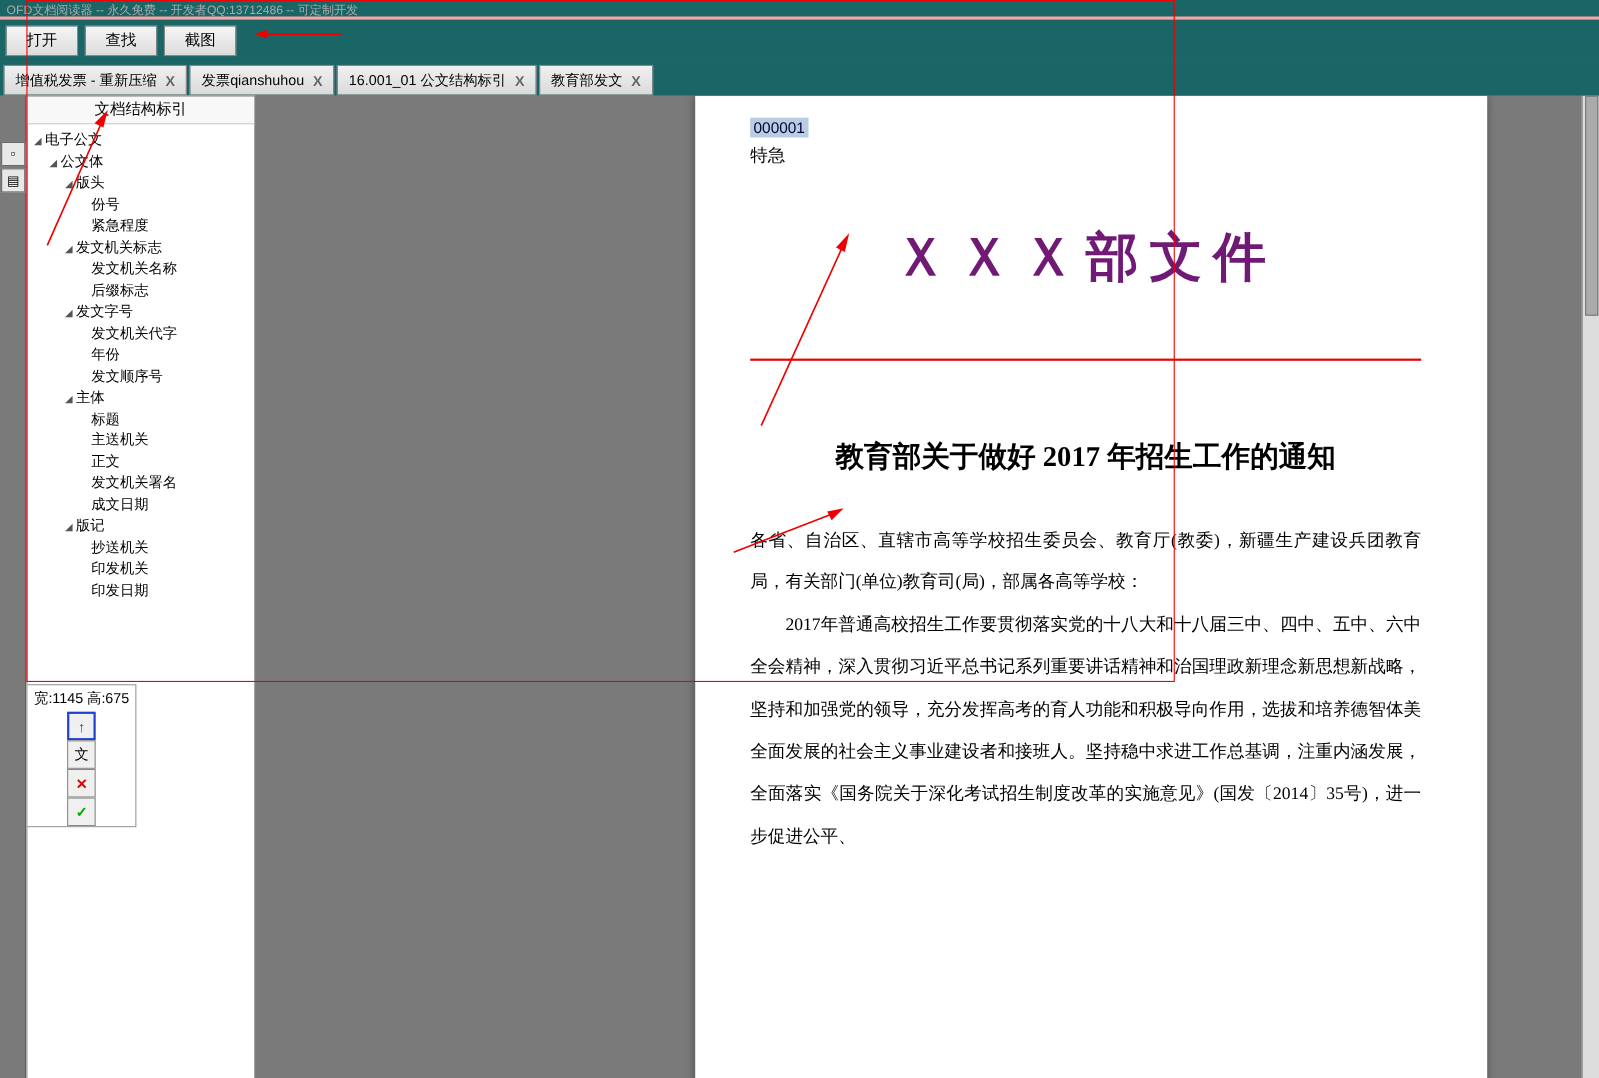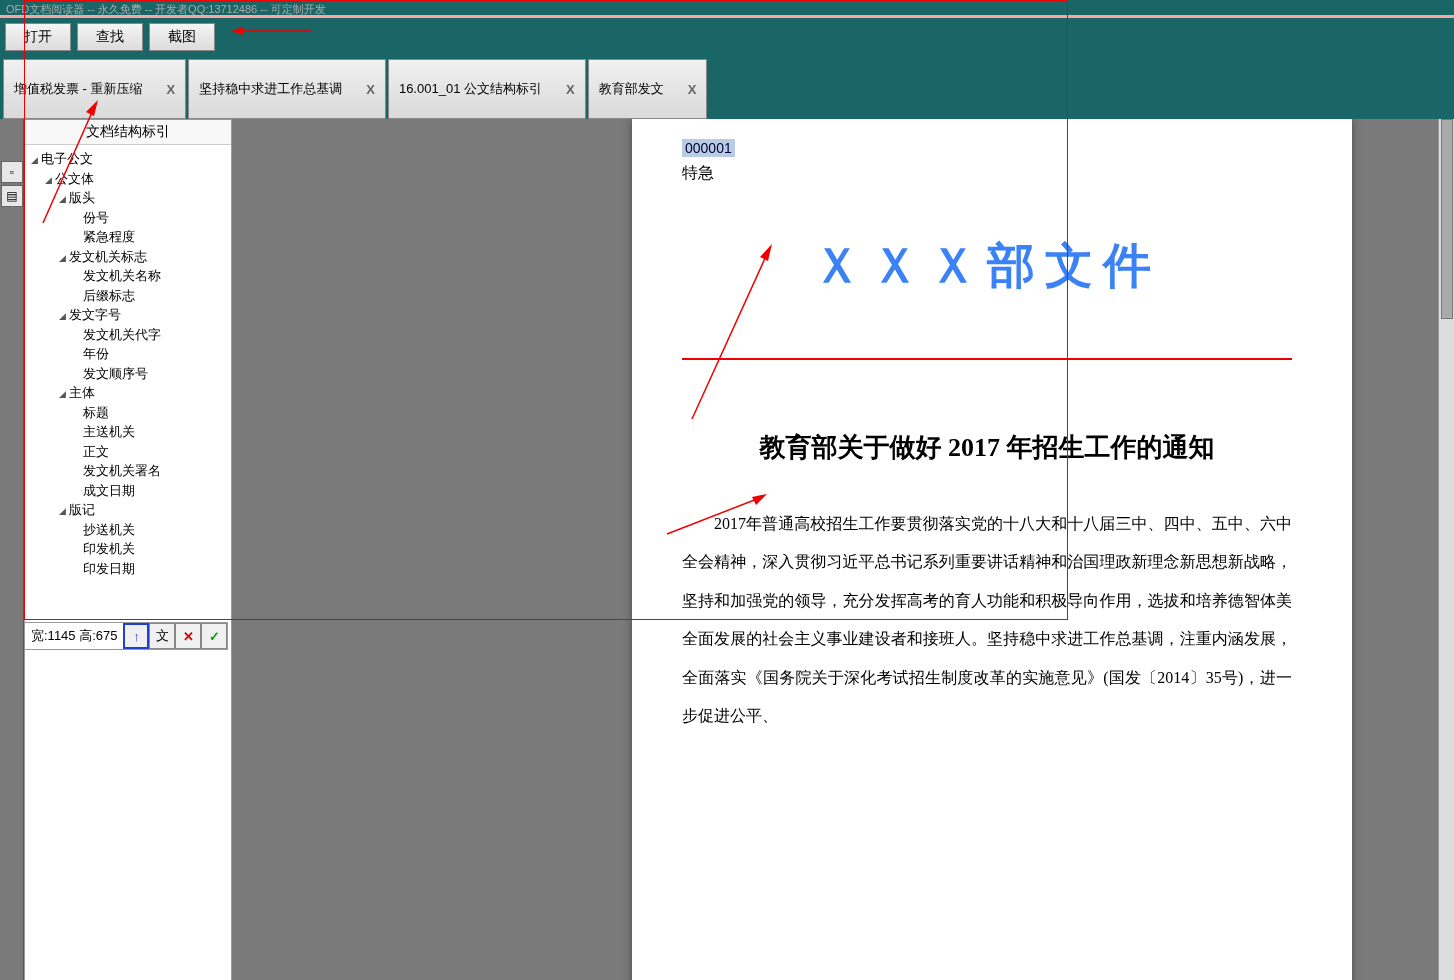--- a/index.html
+++ b/index.html
@@ -41,25 +41,25 @@
     }
     .tabs {
       background: #1a6666;
       display: flex;
       padding: 3px 3px 0 3px;
       gap: 0;
     }
     .tab {
       background: linear-gradient(#f0f0f0, #dadada);
       border: 1px solid #888;
-      padding: 20px 10px;
+      padding: 4px 10px;
       font-size: 13px;
       display: flex;
       align-items: center;
-      gap: 24px;
+      gap: 8px;
       cursor: pointer;
       margin-right: 2px;
       justify-content: center;
     }
     .tab .close {
       color: #666;
       font-weight: bold;
       cursor: pointer;
     }
     .main {
@@ -143,21 +143,21 @@
       display: inline-block;
       font-size: 14px;
       margin-bottom: 6px;
     }
     .urgency {
       font-size: 16px;
       margin-bottom: 50px;
     }
     .big-title {
       text-align: center;
-      color: #3b82f6;
+      color: #701a75;
       font-family: SimSun, serif;
       font-size: 48px;
       font-weight: bold;
       letter-spacing: 10px;
       margin-bottom: 60px;
     }
     .doc-number {
       text-align: center;
       font-size: 16px;
       margin-bottom: 10px;
@@ -196,20 +196,21 @@
     .screenshot-toolbar {
       position: absolute;
       left: 24px;
       top: 622px;
       background: #fff;
       border: 1px solid #999;
       display: flex;
       align-items: center;
       font-size: 13px;
       z-index: 11;
+      flex-direction: column;
     }
     .screenshot-toolbar .info {
       padding: 3px 6px;
     }
     .screenshot-toolbar button {
       width: 26px;
       height: 26px;
       border: 1px solid #888;
       background: #f0f0f0;
       cursor: pointer;
@@ -262,21 +263,21 @@
       </svg>
   </span>
 </div>
 
 <div class="tabs">
   <div class="tab">
     <span>增值税发票 - 重新压缩</span>
     <span class="close">X</span>
   </div>
   <div class="tab">
-    <span>坚持稳中求进工作总基调</span>
+    <span>发票qianshuhou</span>
     <span class="close">X</span>
   </div>
   <div class="tab">
     <span>16.001_01 公文结构标引</span>
     <span class="close">X</span>
   </div>
   <div class="tab">
     <span>教育部发文</span>
     <span class="close">X</span>
   </div>
@@ -318,20 +319,21 @@
   </div>
 
   <div class="content">
     <div class="page">
       <div class="serial">000001</div>
       <div class="urgency">特急</div>
       <div class="big-title">ＸＸＸ部文件</div>
       <div class="red-line"></div>
       <div class="doc-title">教育部关于做好 2017 年招生工作的通知</div>
       <div class="doc-body">
+        <div style="text-indent:0">各省、自治区、直辖市高等学校招生委员会、教育厅(教委)，新疆生产建设兵团教育局，有关部门(单位)教育司(局)，部属各高等学校：</div>
         <p>2017年普通高校招生工作要贯彻落实党的十八大和十八届三中、四中、五中、六中全会精神，深入贯彻习近平总书记系列重要讲话精神和治国理政新理念新思想新战略，坚持和加强党的领导，充分发挥高考的育人功能和积极导向作用，选拔和培养德智体美全面发展的社会主义事业建设者和接班人。坚持稳中求进工作总基调，注重内涵发展，全面落实《国务院关于深化考试招生制度改革的实施意见》(国发〔2014〕35号)，进一步促进公平、</p>
       </div>
     </div>
 
     <svg class="red-arrow" style="left:450px;top:120px" width="100" height="190">
       <line x1="10" y1="180" x2="85" y2="15" stroke="#e00" stroke-width="1.5"></line>
       <polygon points="90,5 78,18 86,22" fill="#e00"></polygon>
     </svg>
     <svg class="red-arrow" style="left:430px;top:370px" width="110" height="50">
       <line x1="5" y1="45" x2="95" y2="10" stroke="#e00" stroke-width="1.5"></line>

